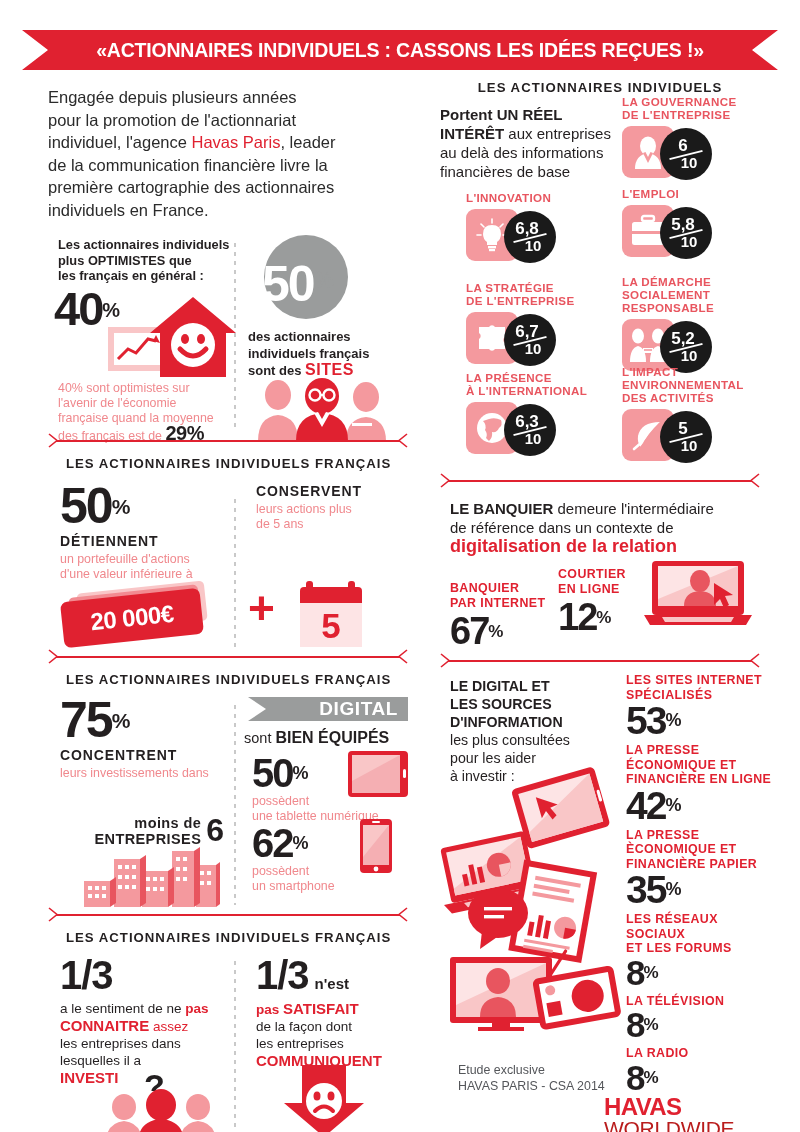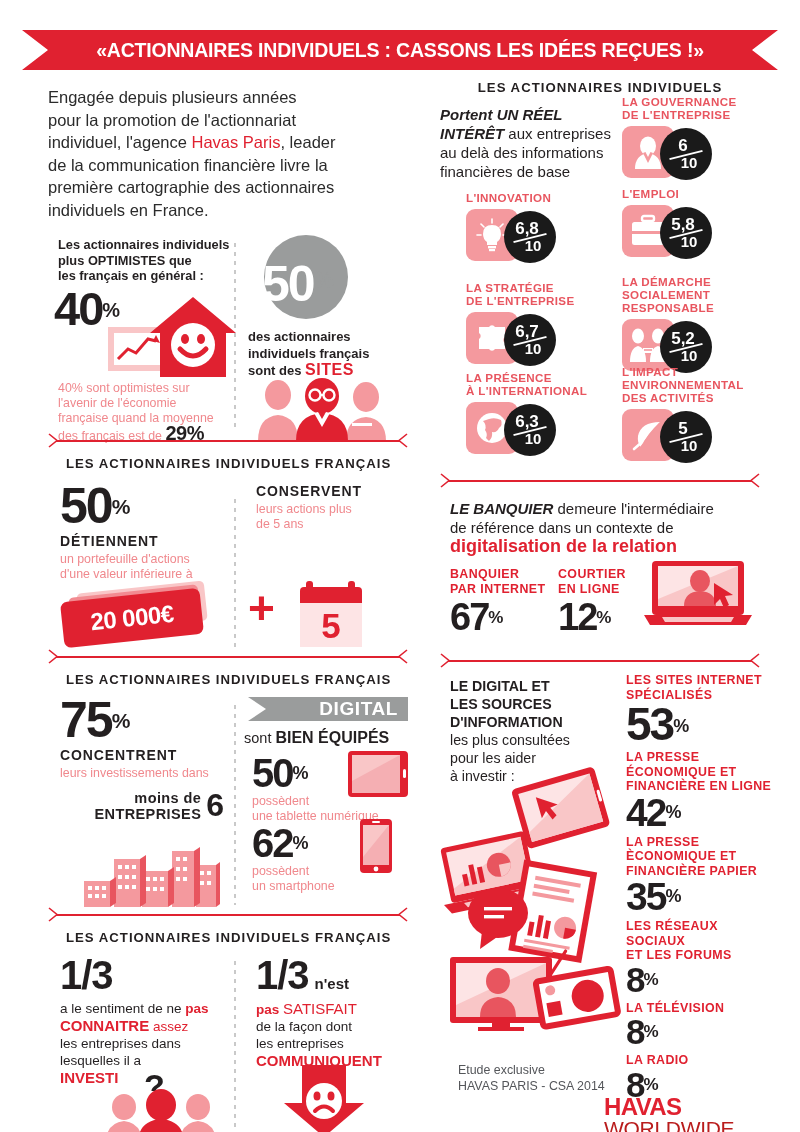--- a/index.html
+++ b/index.html
@@ -72,21 +72,21 @@
   .rate-bub::after {
     content:""; position:absolute; left:-5px; top:27px;
     width:13px; height:13px; background:#1a1a1a;
     transform: rotate(28deg); border-radius:2px; z-index:-1;
   }
   .rate-num { color:#fff; font-weight:bold; font-size:17px; line-height:14px; transform:translate(-3px,1px); }
   .rate-bar { width:34px; height:2px; background:#fff; transform:rotate(-14deg); margin:2px 0 1px; }
   .rate-den { color:#fff; font-weight:bold; font-size:15px; line-height:14px; transform:translate(3px,-1px); }
 
   .para-bold { font-size:15px; line-height:19px; color:#231f20; }
-  .para-bold b { font-weight:bold;font-style:italic; }
+  .para-bold b { font-weight:bold; }
   svg { display:block; overflow:visible; }
 
   .footer-note { font-size:12.4px; line-height:16px; color:#54565a; }
 </style>
 </head>
 <body>
 
 <div class="page">
 
   <div class="banner-wrap">
@@ -230,21 +230,21 @@
 
     <div style="position:relative; height:212px; margin-top:8px;">
       <div class="vdot" style="left:186px; top:10px; height:200px;"></div>
 
       <div style="position:absolute; left:12px; top:0;">
         <div><span class="big" style="font-size:50px;">75</span><span class="pct" style="font-size:21px;">%</span></div>
         <div class="lbl-bold" style="margin-top:2px;">CONCENTRENT</div>
         <div class="lbl-pink" style="margin-top:3px;">leurs investissements dans</div>
       </div>
 
-      <div style="position:absolute; left:26px; top:92px; width:150px; text-align:right;">
+      <div style="position:absolute; left:26px; top:117px; width:150px; text-align:right;">
         <div style="display:inline-block; vertical-align:middle; text-align:right;">
           <div style="font-size:14.5px; font-weight:bold; letter-spacing:0.4px;">moins de</div>
           <div style="font-size:14.5px; font-weight:bold; letter-spacing:0.4px;">ENTREPRISES</div>
         </div><span style="font-size:32px; font-weight:bold; vertical-align:middle; margin-left:5px;">6</span>
       </div>
 
       <svg style="position:absolute; left:36px; top:150px;" width="136" height="62" viewBox="0 0 136 62">
         <g fill="#f4999e">
           <rect x="0" y="36" width="26" height="26"></rect>
             <rect x="30" y="14" width="26" height="48"></rect>
@@ -364,21 +364,21 @@
         <path d="M78 48 Q78 28 96 26 Q114 28 114 48 Z" fill="#f4999e"></path>
         <ellipse cx="59" cy="10" rx="15" ry="16" fill="#e02130"></ellipse>
         <path d="M36 48 Q36 26 59 24 Q82 26 82 48 Z" fill="#e02130"></path>
       </svg>
 
       <div style="position:absolute; left:208px; top:0;">
         <div>
           <span style="font-size:40px; font-weight:bold; letter-spacing:-1px; line-height:1;">1/3</span><span style="font-size:15px; font-weight:bold; margin-left:6px;">n'est</span>
         </div>
         <div style="margin-top:5px; font-size:13.5px; line-height:17px; width:160px;">
-          <span style="color:#e02130; font-weight:bold;">pas </span><span style="color:#e02130; font-weight:normal; font-size:15px;">SATISFAIT</span><br>
+          <span style="color:#e02130; font-weight:bold;">pas </span><span style="color:#e02130; font-weight:bold; font-size:15px;">SATISFAIT</span><br>
           <span>de la façon dont</span><br>
           <span>les entreprises</span><br>
           <span style="color:#e02130; font-weight:bold; font-size:15px;">COMMUNIQUENT</span>
         </div>
       </div>
       <svg style="position:absolute; left:236px; top:110px;" width="82" height="72" viewBox="0 0 82 72">
         <path d="M18 0 L62 0 L62 38 L80 38 L40 72 L0 38 L18 38 Z" fill="#e02130"></path>
         <circle cx="40" cy="36" r="18" fill="#fff"></circle>
         <ellipse cx="33" cy="31" rx="3.5" ry="4.5" fill="#e02130"></ellipse>
         <ellipse cx="47" cy="31" rx="3.5" ry="4.5" fill="#e02130"></ellipse>
@@ -544,21 +544,21 @@
         </svg>
     </div>
 
     <div style="position:relative; height:150px; margin-top:10px;">
       <div class="para-bold" style="width:290px; margin-left:10px;">
         <b>LE BANQUIER</b><span> demeure l'intermédiaire</span><br>
         <span>de référence dans un contexte de</span><br>
         <span style="color:#e02130; font-size:18px; font-weight:bold;">digitalisation de la relation</span>
       </div>
 
-      <div style="position:absolute; left:10px; top:68px;">
+      <div style="position:absolute; left:10px; top:82px;">
         <div class="lbl-red">
           <span>BANQUIER</span><br>
           <span>PAR INTERNET</span>
         </div>
         <div style="margin-top:2px;"><span class="big" style="font-size:38px;margin-top:11px;">67</span><span class="pct" style="font-size:17px;">%</span></div>
       </div>
       <div style="position:absolute; left:118px; top:68px;">
         <div class="lbl-red">
           <span>COURTIER</span><br>
           <span>EN LIGNE</span>
@@ -673,21 +673,21 @@
           <rect x="106" y="238" width="14" height="14" fill="#e02130"></rect>
         </g>
       </svg>
 
       <div style="position:absolute; left:186px; top:-4px; width:150px;">
         <div>
           <div class="lbl-red">
             <span>LES SITES INTERNET</span><br>
             <span>SPÉCIALISÉS</span>
           </div>
-          <div style="margin-top:-1px;"><span class="big" style="font-size:46px;">53</span><span class="pct" style="font-size:18px;">%</span></div>
+          <div style="margin-top:-1px;"><span class="big" style="font-size:39px;">53</span><span class="pct" style="font-size:18px;">%</span></div>
         </div>
         <div style="margin-top:3px;">
           <div class="lbl-red">
             <span>LA PRESSE</span><br>
             <span>ÉCONOMIQUE ET</span><br>
             <span>FINANCIÈRE EN LIGNE</span>
           </div>
           <div style="margin-top:-1px;"><span class="big" style="font-size:39px;">42</span><span class="pct" style="font-size:18px;">%</span></div>
         </div>
         <div style="margin-top:3px;">

